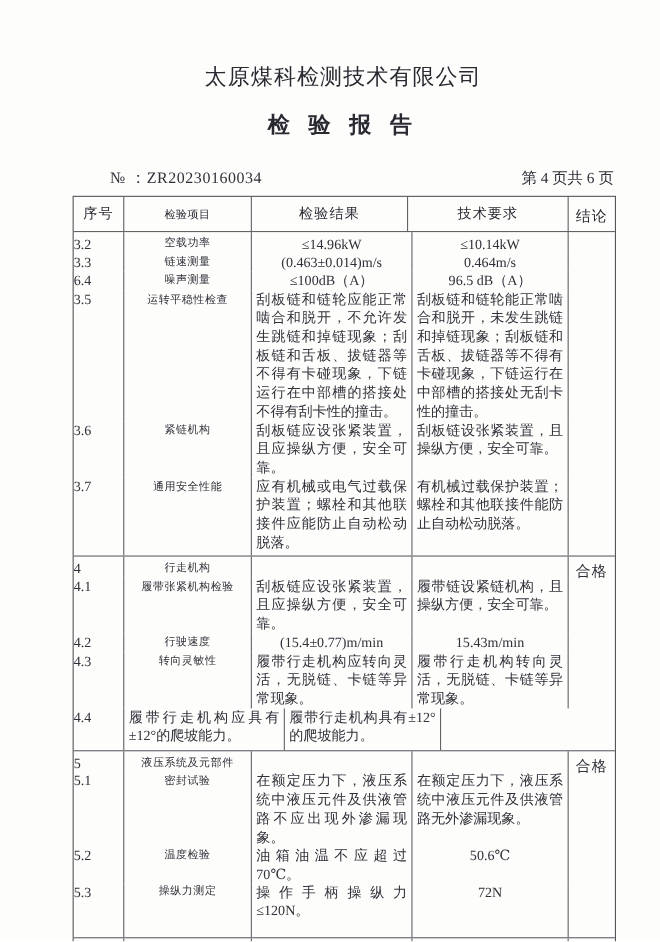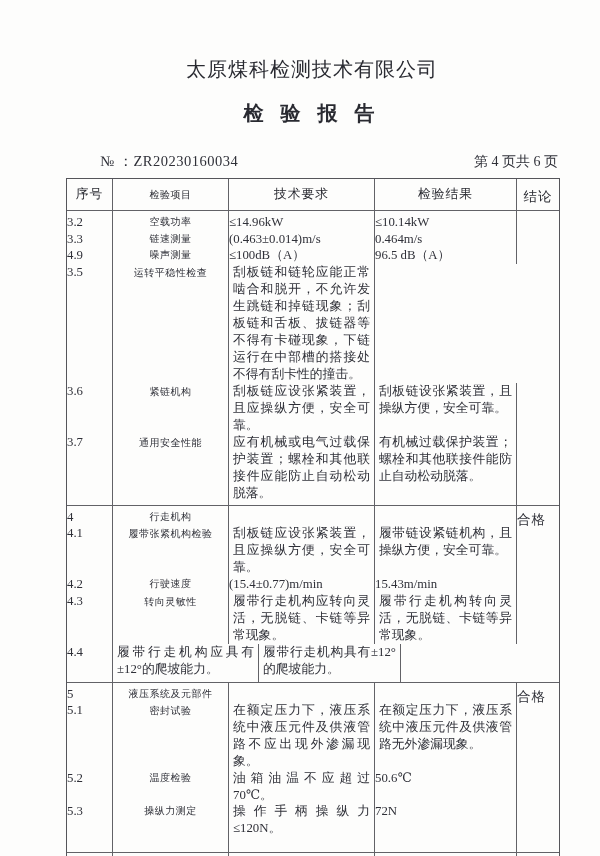--- a/index.html
+++ b/index.html
@@ -68,27 +68,28 @@
     box-sizing:border-box;
     border-right:1px solid var(--line);
   }
   .c-no{width:46px;flex:none;font-size:12.8px;}
   .c-item{width:116px;flex:none;text-align:center;font-size:10px;letter-spacing:0.5px;}
   .c-req{width:146px;flex:none;font-size:12.8px;}
   .c-res{width:142px;flex:none;font-size:12.8px;}
   .c-concl{
     width:42px;flex:none;
     border-right:none;
+    text-align:center;
     font-size:13.5px;
     padding-top:5px;
     letter-spacing:1px;
   }
   .row-s{line-height:16.5px;}
   .row-p{line-height:17px;}
-  .num{}
+  .num{text-align:center;}
   .para{
     text-align:justify;
     text-justify:inter-character;
     padding-left:4px;padding-right:4px;
   }
   .item-row:first-child > .cell{padding-top:3px;}
   .g1 .item-row:last-child > .cell{padding-bottom:3px;}
   .g2 .item-row:last-child > .cell{padding-bottom:4px;}
   .g3 .item-row:last-child > .cell{padding-bottom:16px;}
   .g4 .items{min-height:70px;}
@@ -105,49 +106,50 @@
   <div class="meta-row">
     <span class="report-no">№ ：ZR20230160034</span>
     <span class="page-indicator">第 4 页共 6 页</span>
   </div>
 
   <div class="rtable">
 
     <div class="thead">
       <div class="hc c-no">序号</div>
       <div class="hc c-item">检验项目</div>
+      <div class="hc c-res">检验结果</div>
       <div class="hc c-req">技术要求</div>
-      <div class="hc c-res">检验结果</div>
       <div class="hc c-concl" style="border-right:none;">结论</div>
     </div>
 
     <div class="tgroup g1">
       <div class="items">
         <div class="item-row row-s">
           <div class="cell c-no">3.2</div>
           <div class="cell c-item">空载功率</div>
           <div class="cell c-req num">≤14.96kW</div>
           <div class="cell c-res num">≤10.14kW</div>
         </div>
         <div class="item-row row-s">
           <div class="cell c-no">3.3</div>
           <div class="cell c-item">链速测量</div>
           <div class="cell c-req num">(0.463±0.014)m/s</div>
           <div class="cell c-res num">0.464m/s</div>
         </div>
         <div class="item-row row-s">
-          <div class="cell c-no">4.9</div>
+          <div class="cell c-no">6.4</div>
           <div class="cell c-item">噪声测量</div>
           <div class="cell c-req num">≤100dB（A）</div>
           <div class="cell c-res num">96.5 dB（A）</div>
         </div>
         <div class="item-row row-p">
           <div class="cell c-no">3.5</div>
           <div class="cell c-item">运转平稳性检查</div>
           <div class="cell c-req para">刮板链和链轮应能正常啮合和脱开，不允许发生跳链和掉链现象；刮板链和舌板、拔链器等不得有卡碰现象，下链运行在中部槽的搭接处不得有刮卡性的撞击。</div>
+          <div class="cell c-res para">刮板链和链轮能正常啮合和脱开，未发生跳链和掉链现象；刮板链和舌板、拔链器等不得有卡碰现象，下链运行在中部槽的搭接处无刮卡性的撞击。</div>
         </div>
         <div class="item-row row-p">
           <div class="cell c-no">3.6</div>
           <div class="cell c-item">紧链机构</div>
           <div class="cell c-req para">刮板链应设张紧装置，且应操纵方便，安全可靠。</div>
           <div class="cell c-res para">刮板链设张紧装置，且操纵方便，安全可靠。</div>
         </div>
         <div class="item-row row-p">
           <div class="cell c-no">3.7</div>
           <div class="cell c-item">通用安全性能</div>

